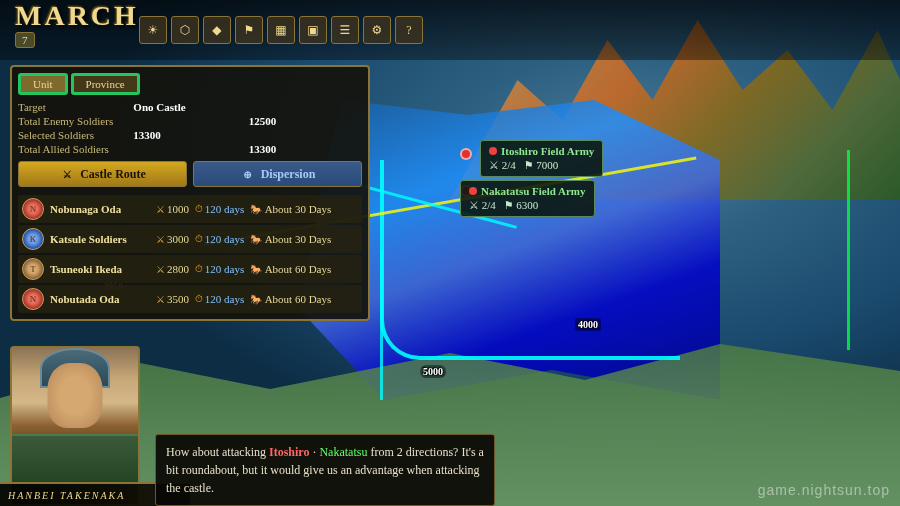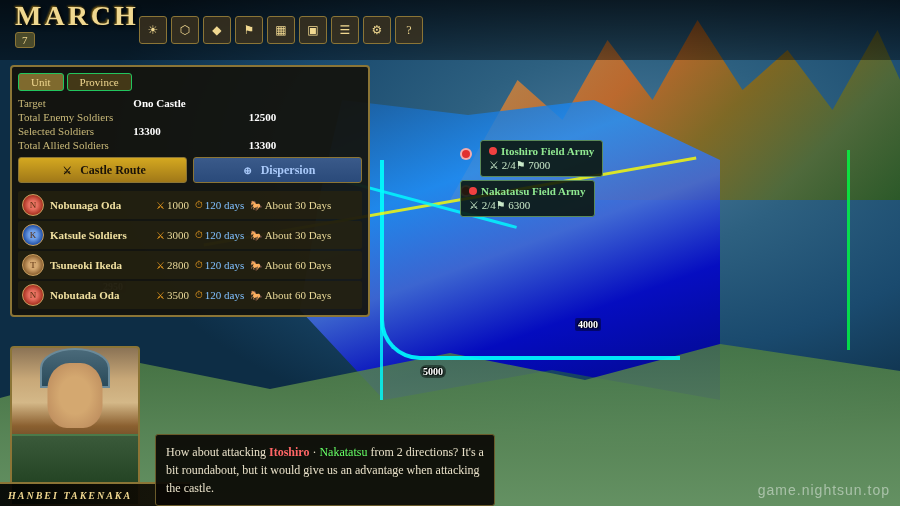--- a/index.html
+++ b/index.html
@@ -180,21 +180,21 @@
     }
 
     #tab-row {
       display: flex;
       gap: 3px;
       margin-bottom: 6px;
     }
 
     .panel-tab {
       background: rgba(80,65,25,0.8);
-      border: 1px solid #22c55e;
+      border: 3px solid #22c55e;
       color: #f0d890;
       font-size: 11px;
       padding: 2px 12px;
       border-radius: 3px;
       cursor: pointer;
     }
 
     .panel-tab.active {
       background: rgba(140,115,50,0.9);
     }
@@ -325,20 +325,21 @@
 
     .army-dot {
       width: 8px;
       height: 8px;
       border-radius: 50%;
       background: #f04040;
     }
 
     .army-stats {
       display: flex;
+      gap: 8px;
       color: #c8e8c8;
     }
 
     
     #portrait-area {
       position: absolute;
       bottom: 0;
       left: 0;
       width: 200px;
       height: 180px;
@@ -406,21 +407,21 @@
       border-top: 2px solid #8b7536;
       padding: 3px 8px;
     }
 
     #char-name {
       font-family: 'Georgia', serif;
       font-size: 14px;
       color: #f0d890;
       letter-spacing: 2px;
       font-style: italic;
-      font-weight: bold;
+      font-weight: normal;
     }
 
     
     #dialog-box {
       position: absolute;
       bottom: 0;
       left: 155px;
       width: 340px;
       background: rgba(10, 8, 4, 0.92);
       border: 1px solid #6a5a2a;

